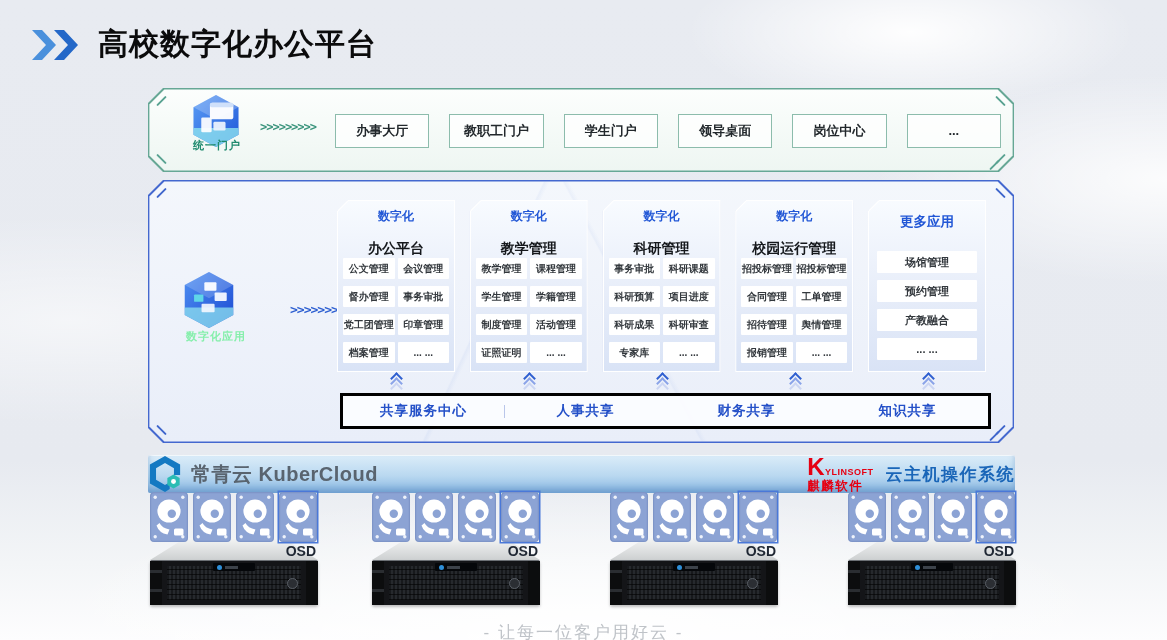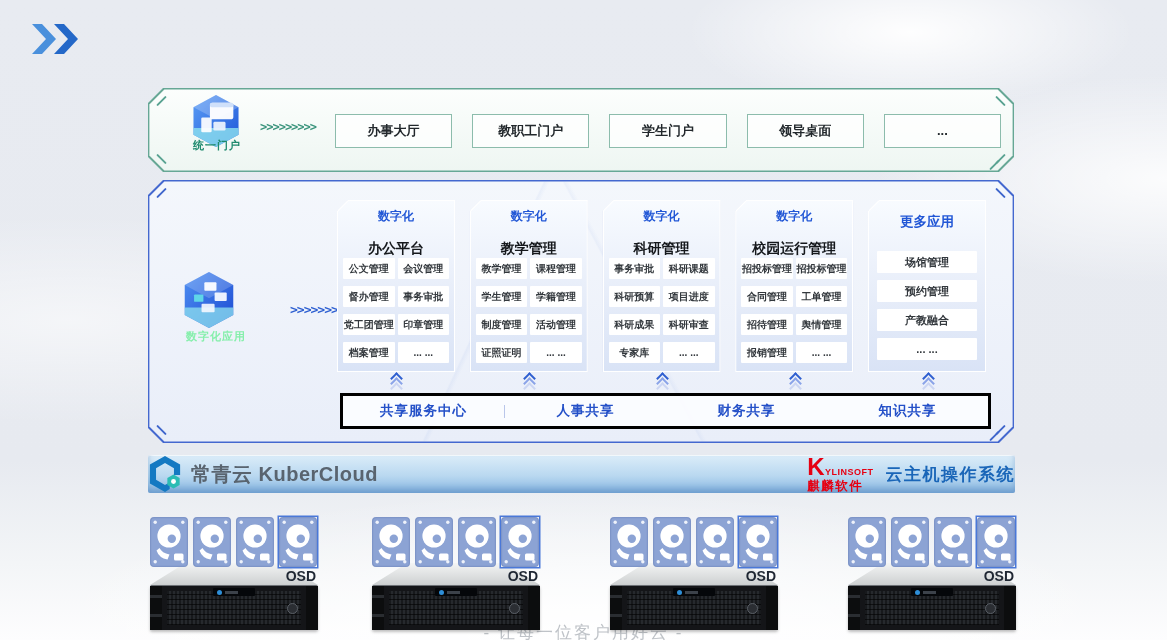--- a/index.html
+++ b/index.html
@@ -76,21 +76,21 @@
      display:flex;align-items:center;justify-content:space-between;gap:150px;}
   .brand{display:flex;align-items:center;gap:9px;}
   .brand-name{font-size:20px;font-weight:700;color:#59646f;letter-spacing:.5px;}
   .kgrp{display:flex;align-items:center;gap:12px;}
   .kylin{line-height:1;}
   .k-en{display:block;color:#e60012;font-weight:800;font-size:9px;letter-spacing:.5px;}
   .k-en::first-letter{font-size:24px;}
   .k-cn{display:block;color:#e60012;font-weight:800;font-size:12.5px;letter-spacing:1.5px;margin-top:1px;}
   .os-name{font-size:17px;font-weight:700;color:#1a66b8;letter-spacing:1.5px;}
   
-  .srv-group{position:absolute;top:517px;width:168px;height:84px;}
+  .srv-group{position:absolute;top:492px;width:168px;height:84px;}
   .disks{position:relative;z-index:2;display:flex;gap:5px;}
   .disk{width:38px;height:50px;}
   .disk svg{display:block;}
   .disk.sel{box-shadow:0 0 0 1.5px #4a78d8;}
   .osd{position:absolute;right:2px;top:51px;z-index:3;font-size:14px;font-weight:700;color:#1f2733;}
   .server{position:absolute;left:0;top:46px;width:168px;height:66px;z-index:1;}
   .lid{position:absolute;top:0;left:0;right:0;height:22px;background:linear-gradient(180deg,#f4f5f5,#cdd0d1);
      clip-path:polygon(21% 0,79% 0,100% 100%,0 100%);}
   .sbody{position:absolute;top:22px;left:0;right:0;height:44px;background:#141518;border-radius:2px;
      border-top:1px solid #6c7075;box-shadow:0 2px 3px rgba(0,0,0,.25);}
@@ -126,20 +126,21 @@
     <path d="M6.5 33.5 q2.5 7.5 11 9 l2 -5 q-7.5 -1.5 -10 -6.5 z" fill="#ffffff"></path>
     <rect x="24" y="36.5" width="9.5" height="7" rx="1.5" fill="#ffffff"></rect>
   </symbol>
 </svg>
 
 <div class="hdr">
   <svg width="52" height="30" viewBox="0 0 52 30">
     <polygon points="2,0 16,15 2,30 12,30 26,15 12,0" fill="#4a90dc"></polygon>
     <polygon points="24,0 38,15 24,30 34,30 48,15 34,0" fill="#2468c8"></polygon>
   </svg>
+  <h1>高校数字化办公平台</h1>
 </div>
 
 <div class="oct p-portal green">
   <div class="inner"></div>
   <span class="slash s-tl"></span>
     <span class="slash s-tr"></span>
   <span class="slash s-bl"></span>
     <span class="slash s-br"></span>
     <span class="slash s-br2"></span>
   <span class="portal-icon">
@@ -159,20 +160,21 @@
       <rect x="27" y="33" width="14" height="10" rx="1.5" fill="#eaf1fd" opacity=".95"></rect>
     </svg>
   </span>
   <div class="portal-label">统一门户</div>
   <span class="arrows arr-green">&gt;&gt;&gt;&gt;&gt;&gt;&gt;&gt;&gt;</span>
   <div class="btn-row">
     <div class="pbtn">办事大厅</div>
     <div class="pbtn">教职工门户</div>
     <div class="pbtn">学生门户</div>
     <div class="pbtn">领导桌面</div>
+    <div class="pbtn">岗位中心</div>
     <div class="pbtn">...</div>
   </div>
 </div>
 
 <div class="oct p-apps blue">
   <div class="inner"></div>
   <span class="slash s-tl"></span>
     <span class="slash s-tr"></span>
   <span class="slash s-bl"></span>
     <span class="slash s-br"></span>

